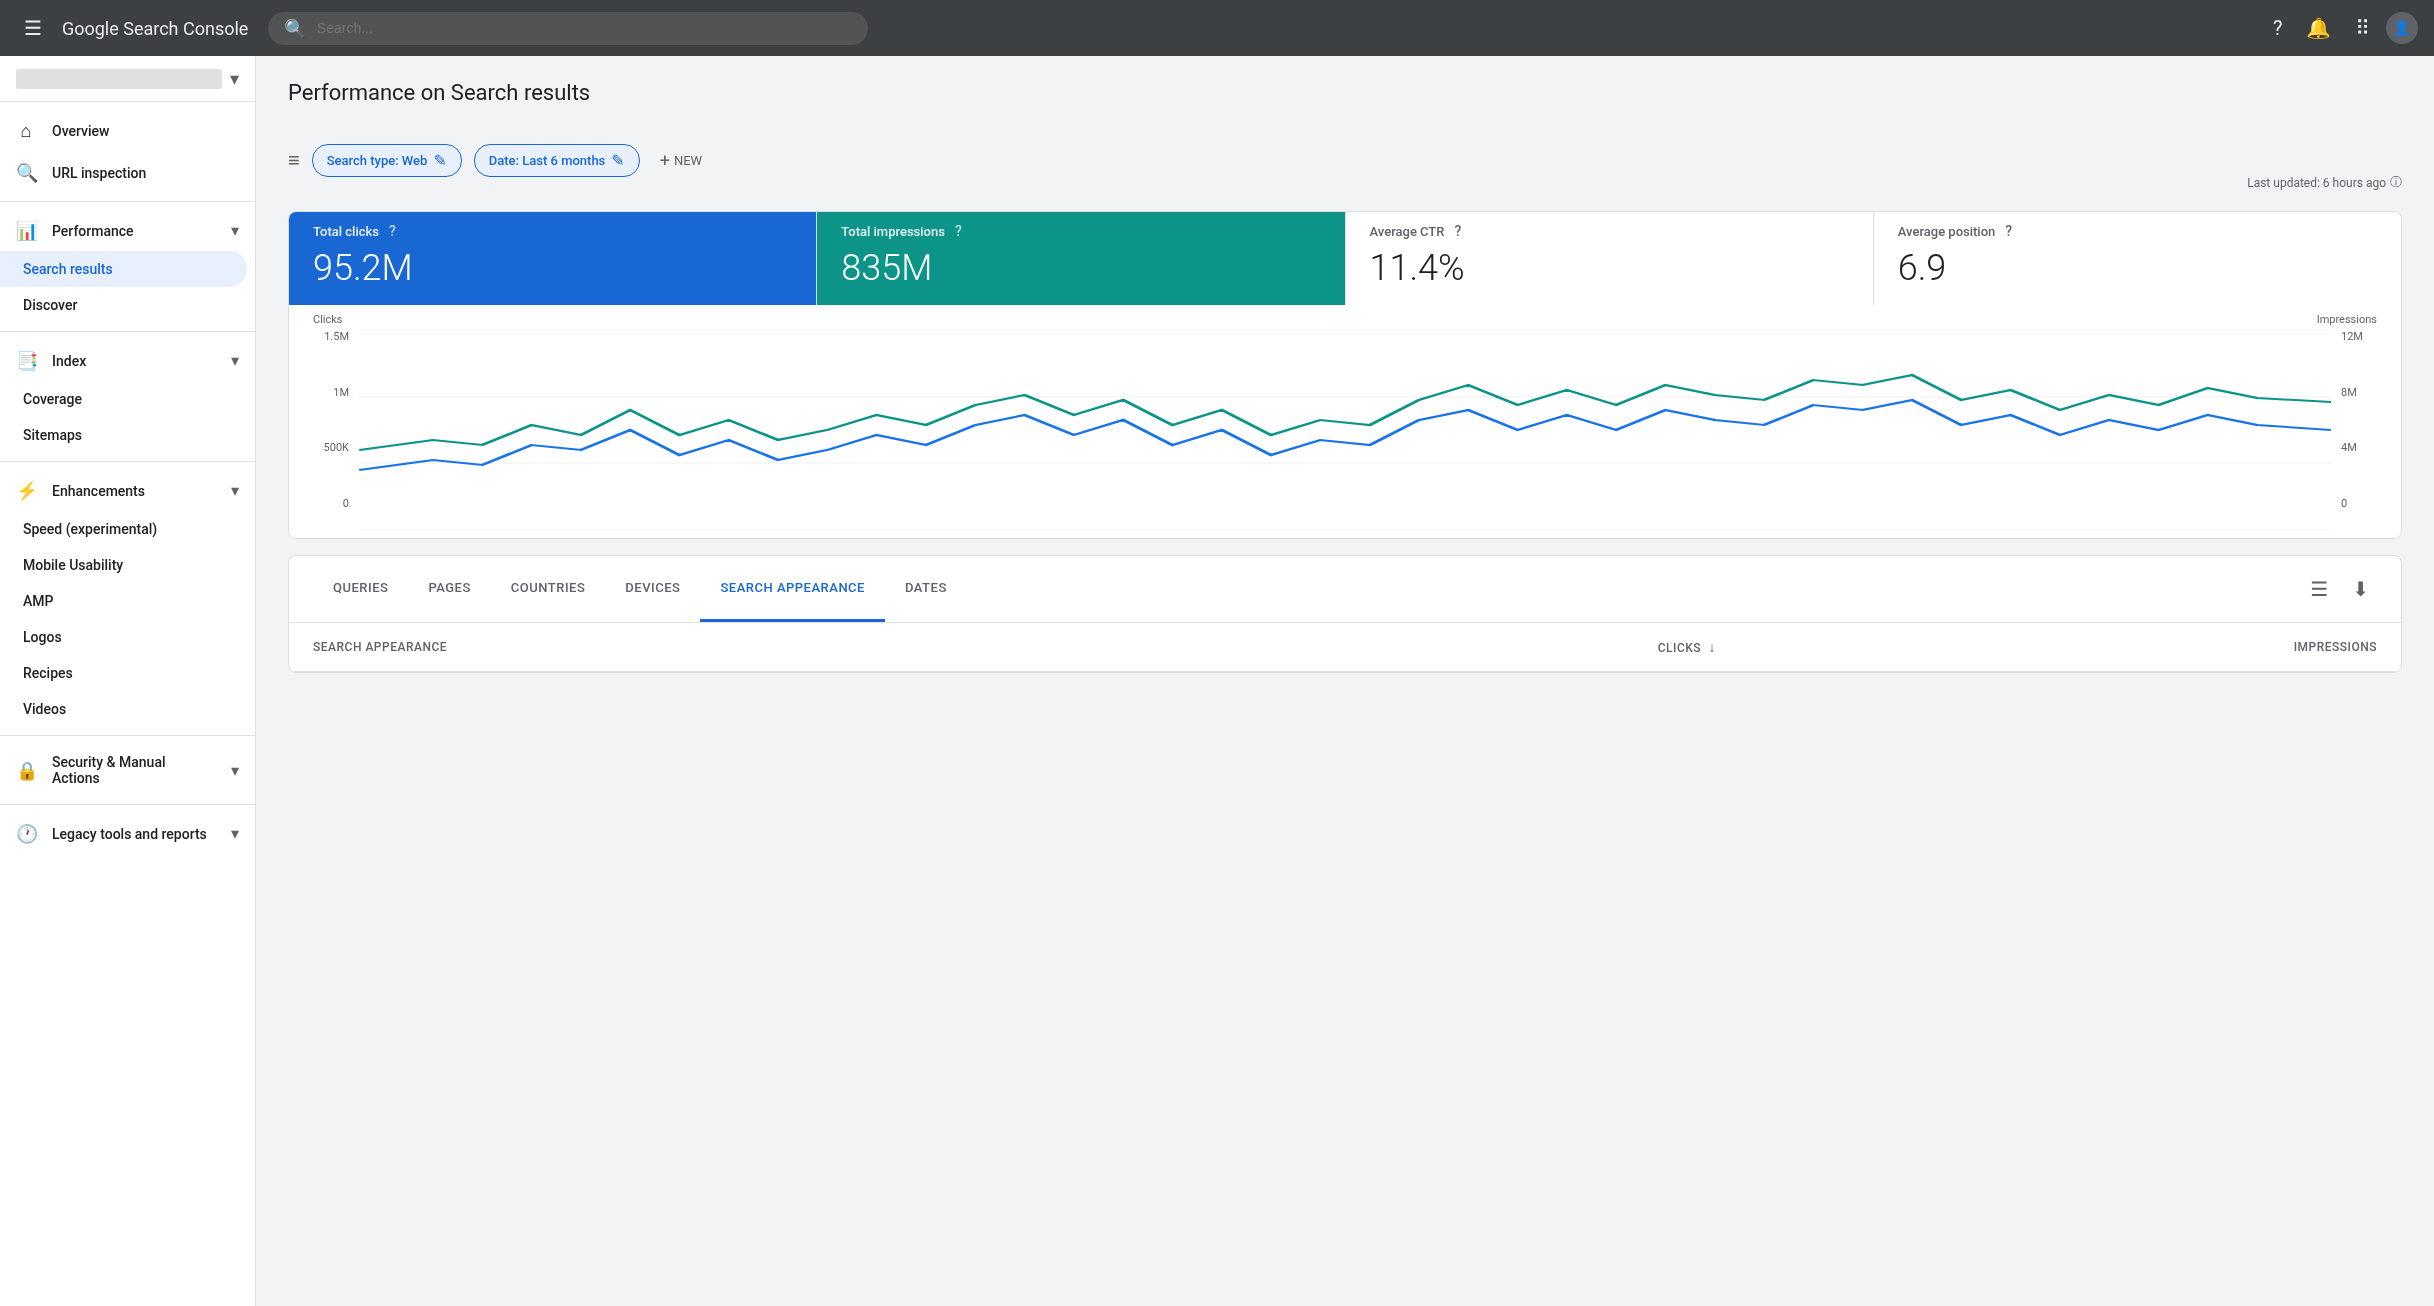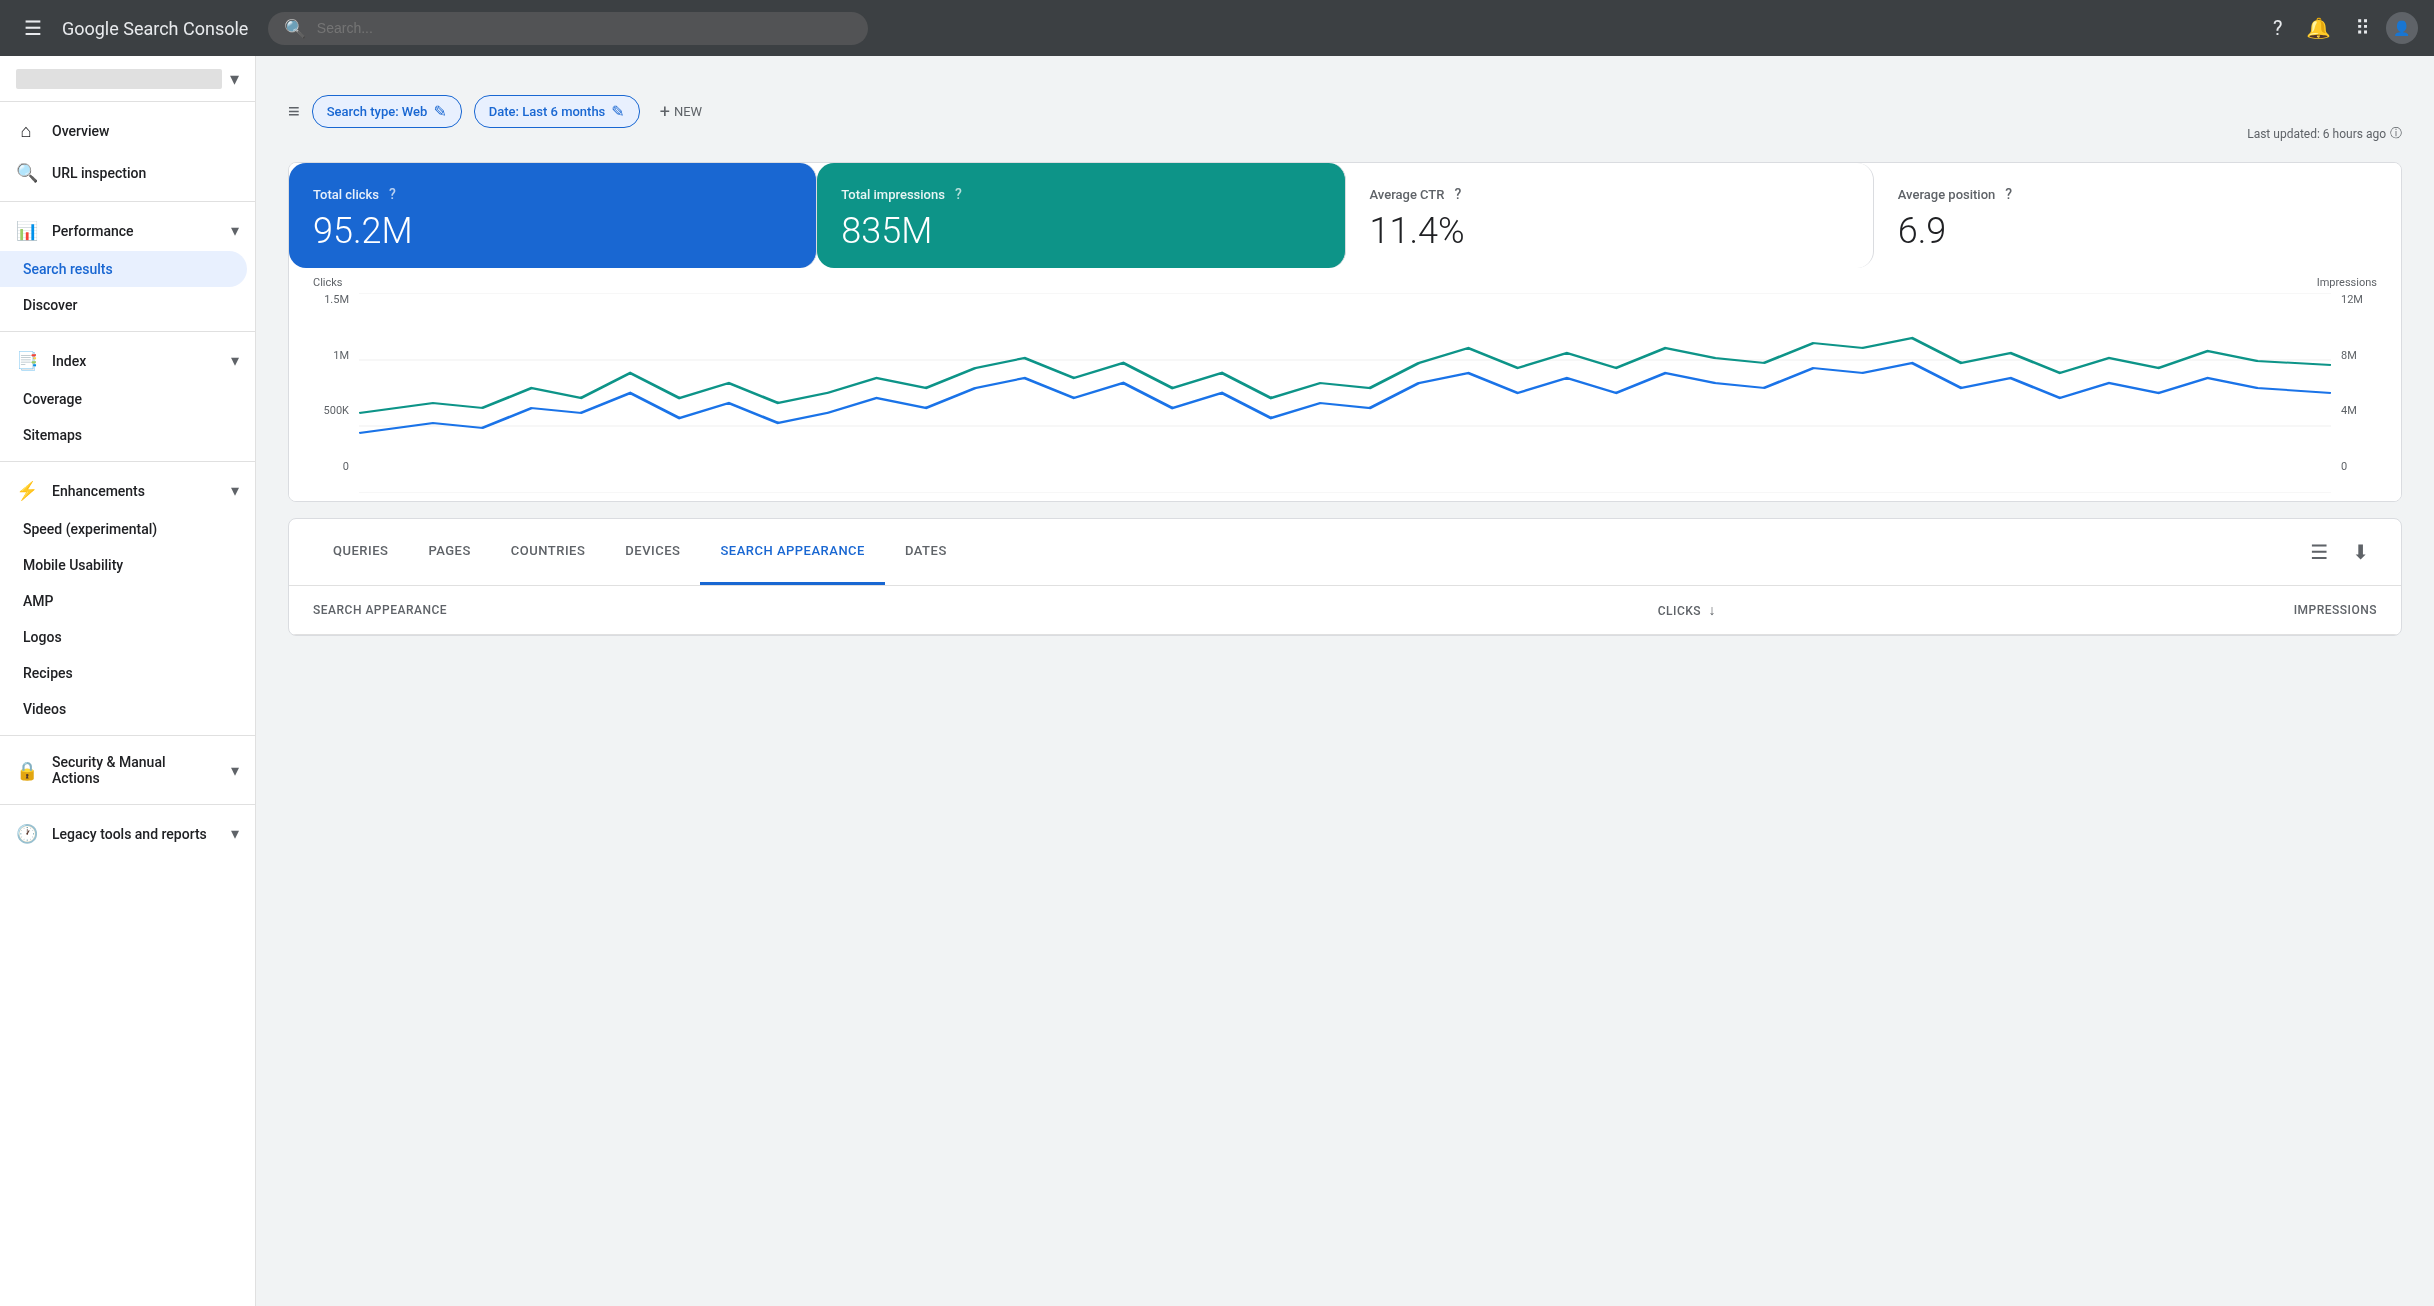--- a/index.html
+++ b/index.html
@@ -102,23 +102,22 @@
       margin-left: auto; color: #5f6368; font-size: 12px;
       display: flex; align-items: center; gap: 4px; margin-top: 45px;
     }
 
     
     .metrics-row {
       display: flex; gap: 0; background: #fff; border-radius: 8px;
       border: 1px solid #dadce0; overflow: hidden; margin-bottom: 0;
     }
     .metric-card {
-      flex: 1; padding: 23px 24px 16px;
+      flex: 1; padding: 11px 24px 16px;
       border-right: 1px solid #dadce0;
-      border-radius: 17px;
     }
     .metric-card:last-child { border-right: none; }
     .metric-card.active-blue { background: #1967d2; }
     .metric-card.active-teal { background: #0d9488; }
     .metric-label {
       font-size: 13px; font-weight: 500; margin-bottom: 8px;
       display: flex; align-items: center; gap: 6px;
     }
     .metric-label.light { color: rgba(255,255,255,0.9); }
     .metric-label.dark { color: #5f6368; }
@@ -274,20 +273,21 @@
 
       <div class="sidebar-section-header">
         <span class="sidebar-item-icon">🕐</span>
         <span class="sidebar-section-label">Legacy tools and reports</span>
         <span class="sidebar-section-chevron">▾</span>
       </div>
     </nav>
   </aside>
 
   <main class="main">
+    <h1 class="page-title">Performance on Search results</h1>
 
     <div class="filter-bar">
       <span class="filter-icon">≡</span>
       <div class="filter-chip">
         <span>Search type: Web</span>
         <span class="filter-chip-edit">✎</span>
       </div>
       <div class="filter-chip">
         <span>Date: Last 6 months</span>
         <span class="filter-chip-edit">✎</span>

